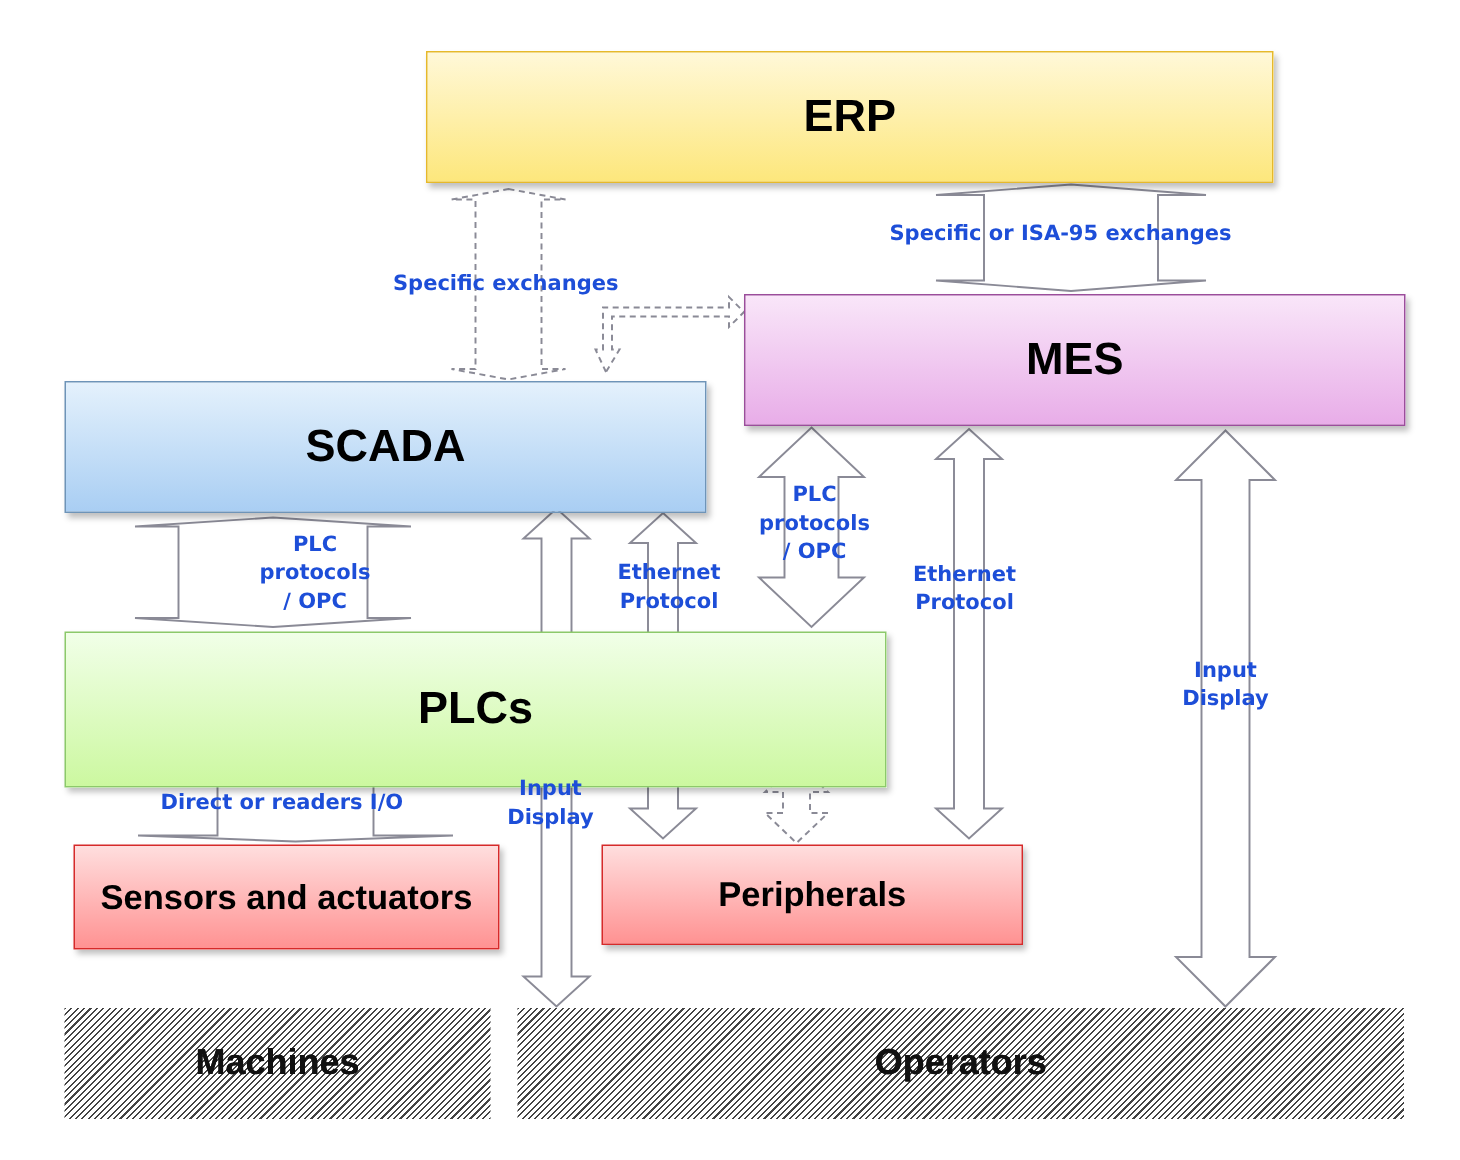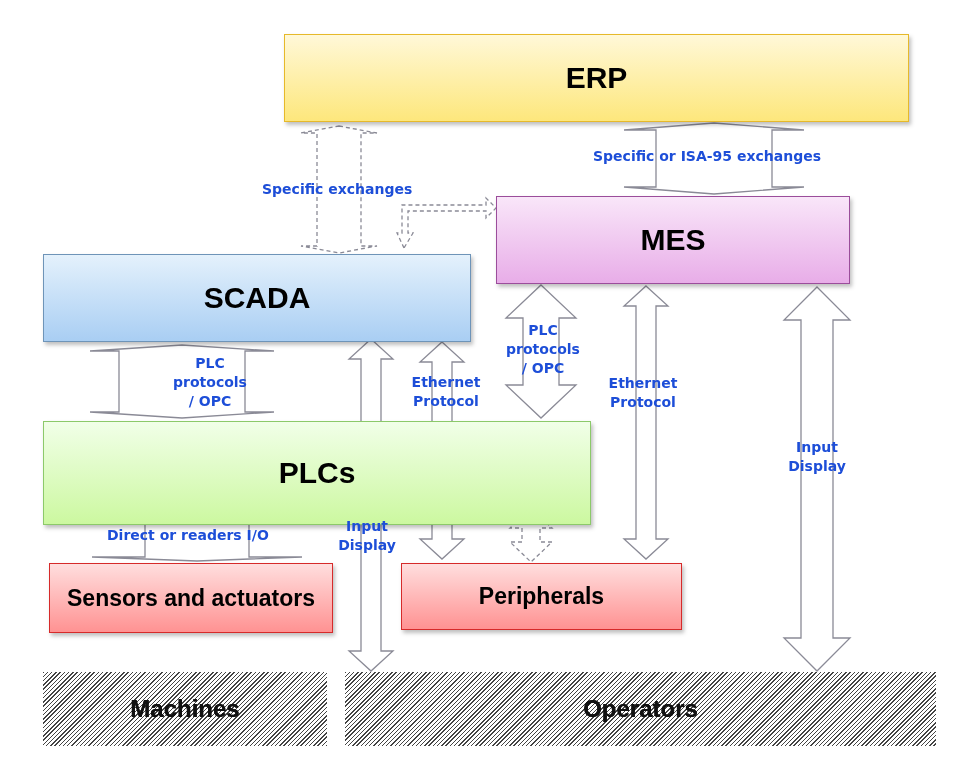--- a/index.html
+++ b/index.html
@@ -1,20 +1,20 @@
 <!DOCTYPE html>
 <html><head>
 <meta charset="utf-8">
 <style>
   html, body { margin:0; padding:0; background:#ffffff; }
   body { width:973px; height:773px; position:relative; overflow:hidden; font-family:"Liberation Sans", sans-serif; }
   #diagram { position:absolute; left:0; top:0; }
   .box { position:absolute; box-sizing:border-box; display:flex; flex-direction:column; align-items:center; justify-content:center; box-shadow:2px 3px 4px rgba(0,0,0,0.25); font-family:"Liberation Sans", sans-serif; font-weight:bold; color:#000; }
-  .erp { left:284px; top:34px; width:625px; height:88px; border:1.5px solid #e6b92a; background:linear-gradient(#fff8d8, #fde77c); font-size:30px; }
-  .mes { left:496px; top:196px; width:354px; height:88px; border:1.5px solid #9b4d9b; background:linear-gradient(#f9e6f9, #e8ade8); font-size:30px; }
+  .erp { left:284px; top:34px; width:565px; height:88px; border:1.5px solid #e6b92a; background:linear-gradient(#fff8d8, #fde77c); font-size:30px; }
+  .mes { left:496px; top:196px; width:441px; height:88px; border:1.5px solid #9b4d9b; background:linear-gradient(#f9e6f9, #e8ade8); font-size:30px; }
   .scada { left:43px; top:254px; width:428px; height:88px; border:1.5px solid #6e94b8; background:linear-gradient(#e4f1fc, #a9cef3); font-size:30px; }
   .plcs { left:43px; top:421px; width:548px; height:104px; border:1.5px solid #8cc96a; background:linear-gradient(#f1ffe8, #ccf8a0); font-size:30px; }
   .sensors { left:49px; top:563px; width:284px; height:70px; border:1.5px solid #d62a2a; background:linear-gradient(#ffdede, #ff9292); font-size:23px; }
   .periph { left:401px; top:563px; width:281px; height:67px; border:1.5px solid #d62a2a; background:linear-gradient(#ffdede, #ff9292); font-size:23px; }
   .periph .sub { font-size:15px; margin-top:4px; }
   .hatch { position:absolute; box-sizing:border-box; display:flex; align-items:center; justify-content:center; font-family:"Liberation Sans", sans-serif; font-weight:bold; font-size:24px; color:#111;
            background:repeating-linear-gradient(135deg, #444 0px, #444 1px, #fff 1px, #fff 3px); }
   .hatch span { text-shadow:0 0 0 #000; }
   .machines { left:43px; top:672px; width:284px; height:74px; }
   .operators { left:345px; top:672px; width:591px; height:74px; }

